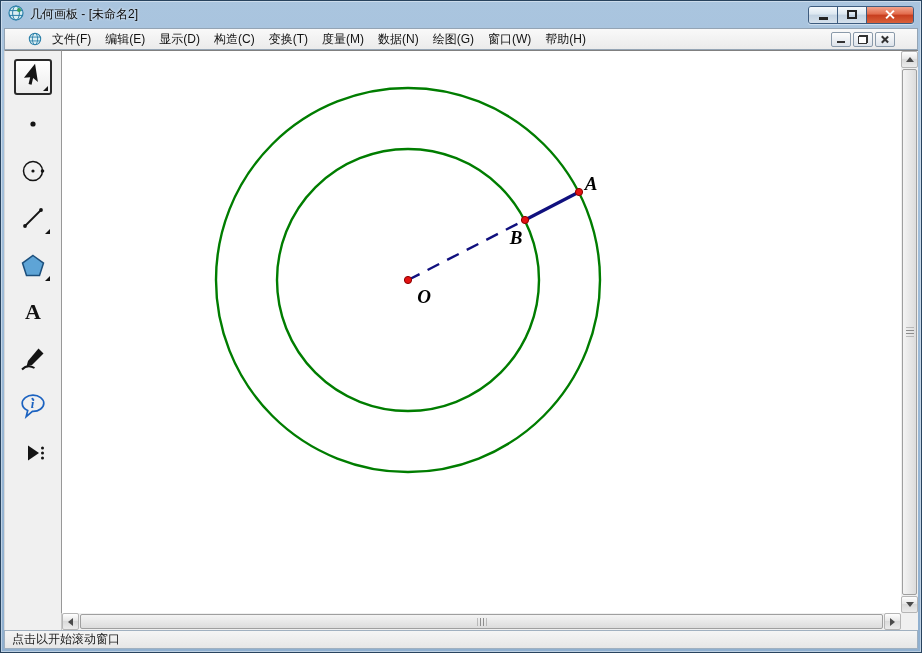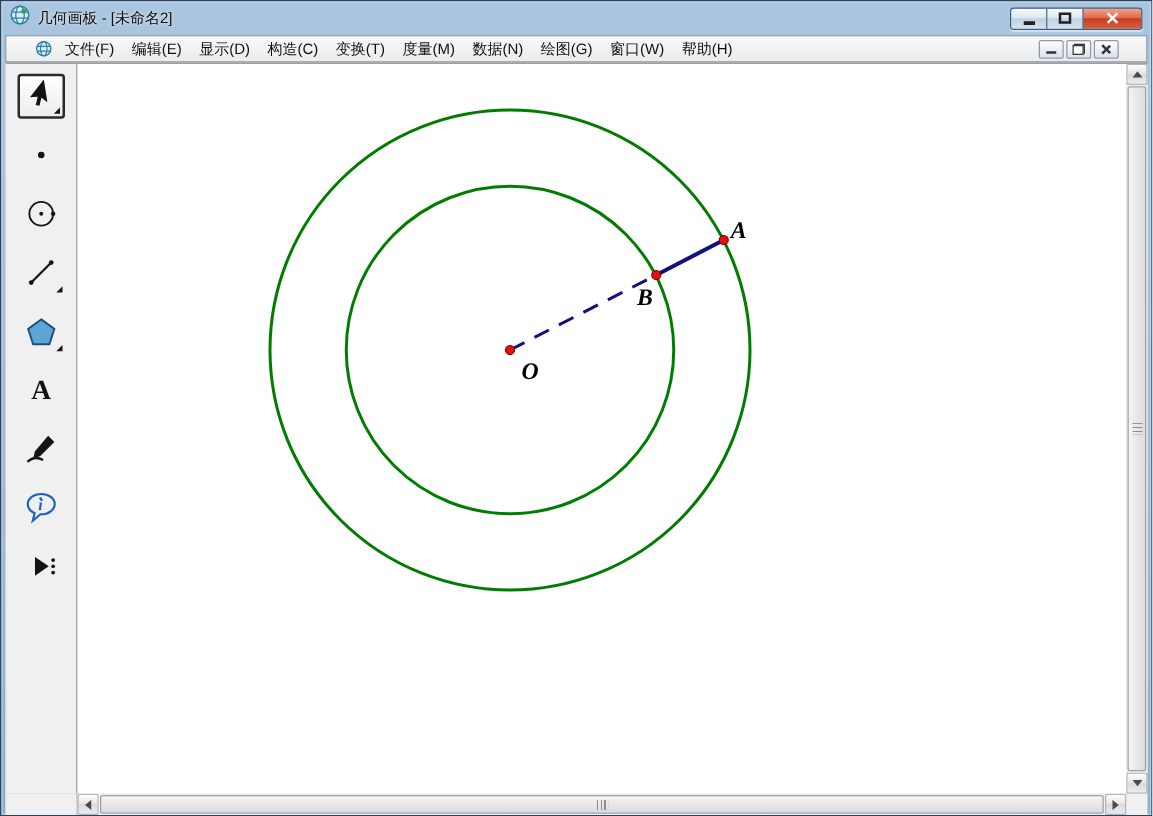--- a/index.html
+++ b/index.html
@@ -269,14 +269,17 @@
           <i class="grip-h"></i>
         </div>
       </div>
       <div class="sbtn">
         <i class="arr right"></i>
       </div>
     </div>
     <div class="corner"></div>
   </div>
 
+  <div class="statusbar">
+    <span>点击以开始滚动窗口</span>
+  </div>
 
 </div>
 
 </body></html>

